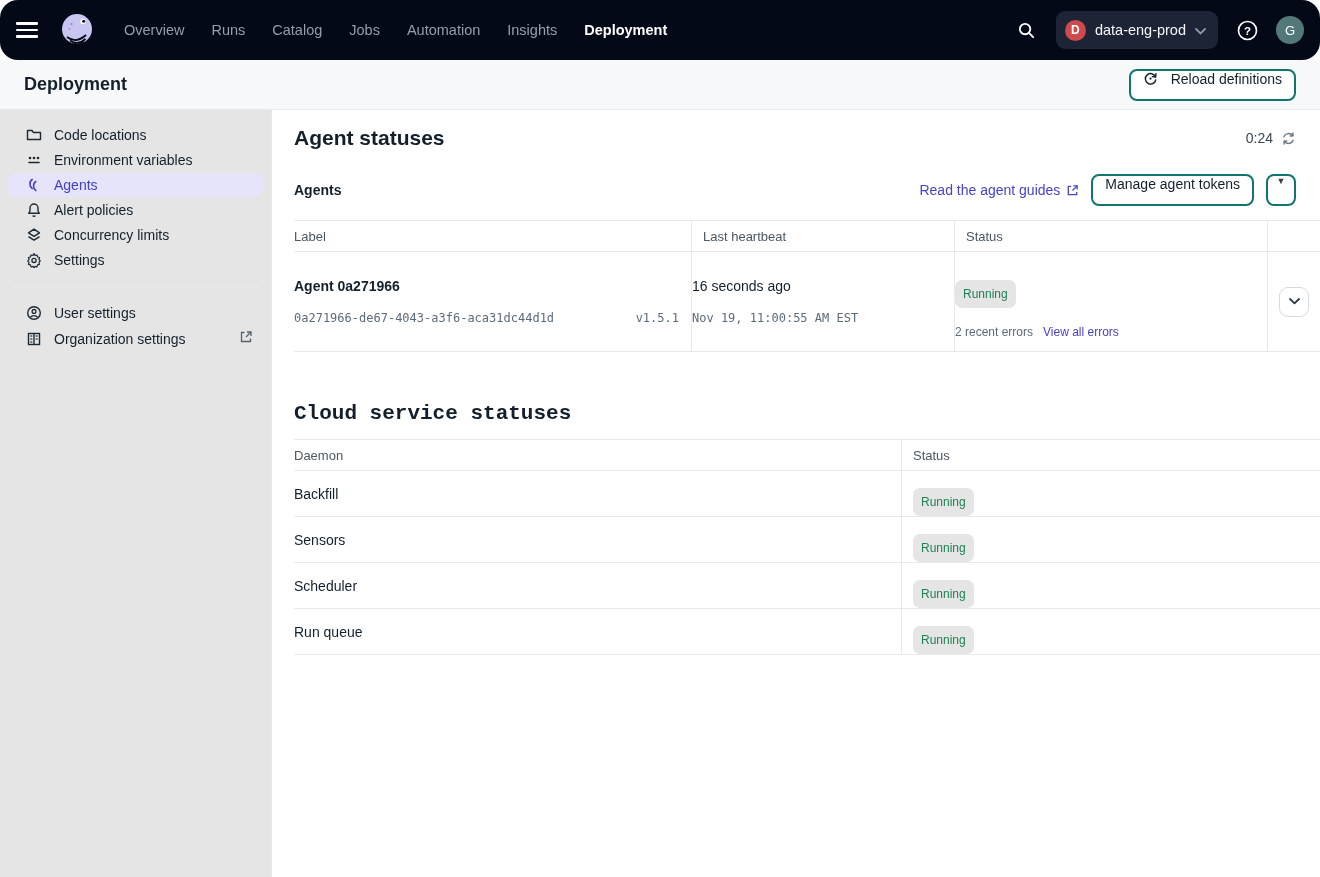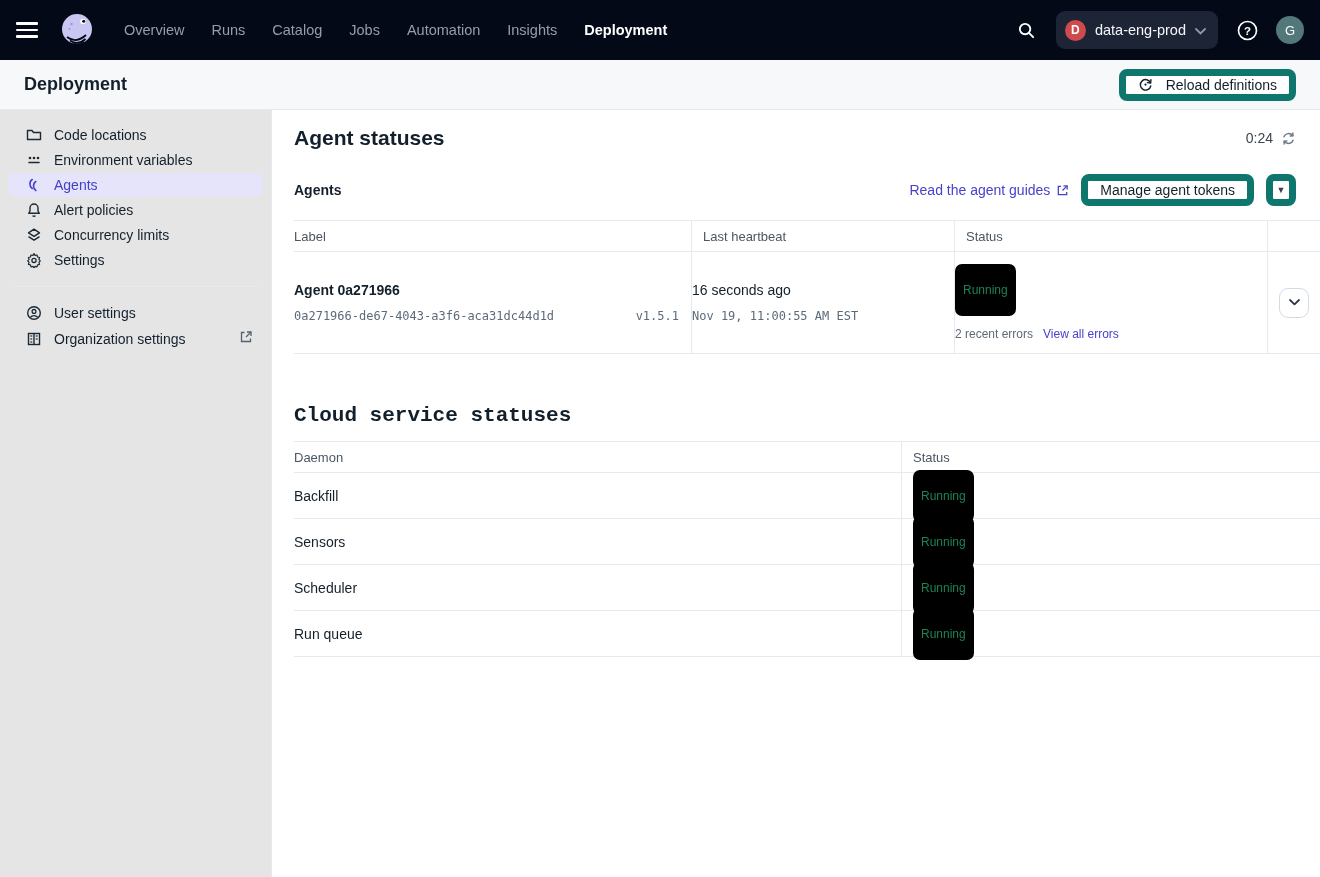--- a/index.html
+++ b/index.html
@@ -13,20 +13,21 @@
   .mono { font-family: "DejaVu Sans Mono", monospace; }
 
   
   .topnav {
     height: 60px;
     background: #040917;
     display: flex;
     align-items: center;
     padding: 0 16px;
     gap: 8px;
+    border-radius: 18px;
   }
   .hamburger {
     width: 28px; height: 28px;
     display: flex; flex-direction: column; justify-content: center; gap: 4px;
     cursor: pointer;
   }
   .hamburger span { display: block; height: 2.5px; width: 22px; background: #ffffff; border-radius: 1px; }
   .logo { width: 38px; height: 38px; margin: 0 8px 0 6px; }
   .navlinks { display: flex; align-items: center; gap: 27px; margin-left: 12px; }
   .navlink { color: #959EAC; font-size: 14.5px; cursor: pointer; text-decoration: none; }
@@ -54,22 +55,22 @@
   
   .page-header {
     height: 50px;
     background: #F6F8F9;
     border-bottom: 1px solid #E7EAEC;
     display: flex; align-items: center; justify-content: space-between;
     padding: 0 24px;
   }
   .page-title { font-size: 18px; font-weight: 600; color: #13202C; }
   .btn {
-    display: inline-flex; align-items: center; gap: 13px;
-    background: #ffffff; border: 7px solid #0f766e; border-radius: 8px;
+    display: inline-flex; gap: 13px;
+    background: #ffffff; border: 2px solid #0f766e; border-radius: 8px;
     height: 32px; padding: 0 12px; font-size: 14px; color: #13202C;
     cursor: pointer; font-family: inherit;
   }
 
   
   .body-wrap { display: flex; height: 767px; }
   .sidebar {
     width: 272px; min-width: 272px;
     border-right: 1px solid #E7EAEC;
     padding-top: 12px;
@@ -104,29 +105,29 @@
   .tbl { margin-top: 14px; }
   .agents-grid { display: grid; grid-template-columns: 398px 263px 313px 1fr; }
   .thead { border-top: 1px solid #E7EAEC; border-bottom: 1px solid #E7EAEC; }
   .th {
     font-size: 13px; color: #4A5763; padding: 8px 12px 8px 0; height: 30px;
     display: flex; align-items: center;
   }
   .cell-pad { padding-left: 11px; }
   .bordered { border-right: 1px solid #E7EAEC; }
   .trow { border-bottom: 1px solid #E7EAEC; }
-  .td { padding: 12px 12px 12px 0; display: flex; flex-direction: column; justify-content: center; gap: 11px; }
+  .td { padding: 12px 12px 12px 0; display: flex; flex-direction: column; justify-content: center; gap: 17px; }
   .agent-name { font-weight: 700; font-size: 14px; color: #13202C; }
   .id-line { display: flex; justify-content: space-between; align-items: center; }
   .mono-sm { font-size: 12px; color: #5C6B7A; letter-spacing: 0; }
   .hb-rel { font-size: 14px; color: #13202C; }
   .badge {
     display: inline-block; width: max-content;
-    background: #000000; color: #1E8254;
-    font-size: 12px; padding: 19px 8px; border-radius: 7px;
+    background: #e5e5e5; color: #1E8254;
+    font-size: 12px; padding: 7px 8px; border-radius: 7px; margin-top: 16px;
   }
   .errors-line { display: flex; gap: 10px; font-size: 12px; }
   .errors-count { color: #5C6B7A; }
   .errors-link { color: #4742CB; cursor: pointer; }
   .expand-cell { display: flex; align-items: center; justify-content: center; }
   .expand-btn {
     width: 30px; height: 30px; border: 1px solid #D4DBE0; border-radius: 9px;
     background: #fff; display: flex; align-items: center; justify-content: center;
     cursor: pointer; color: #2A3845;
   }

